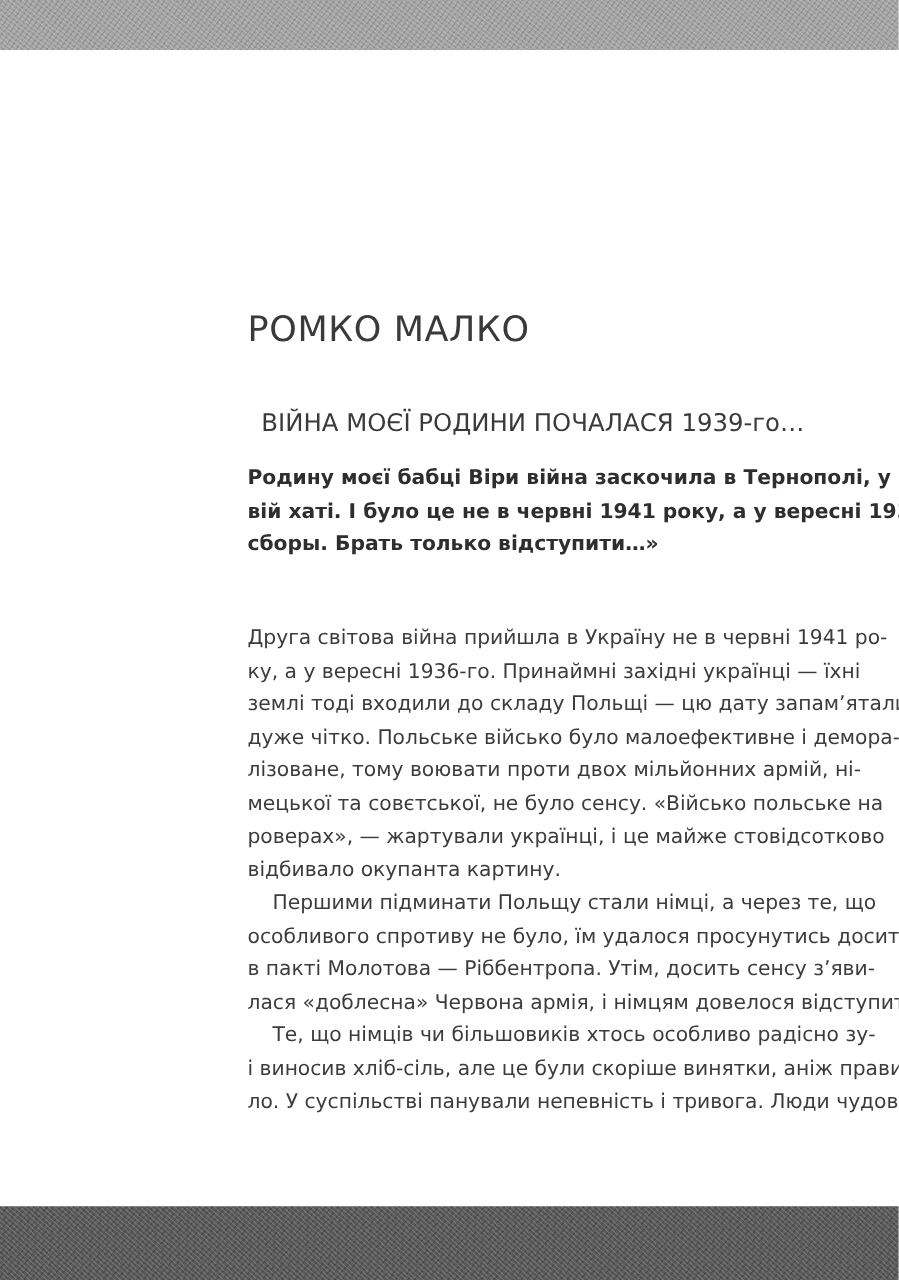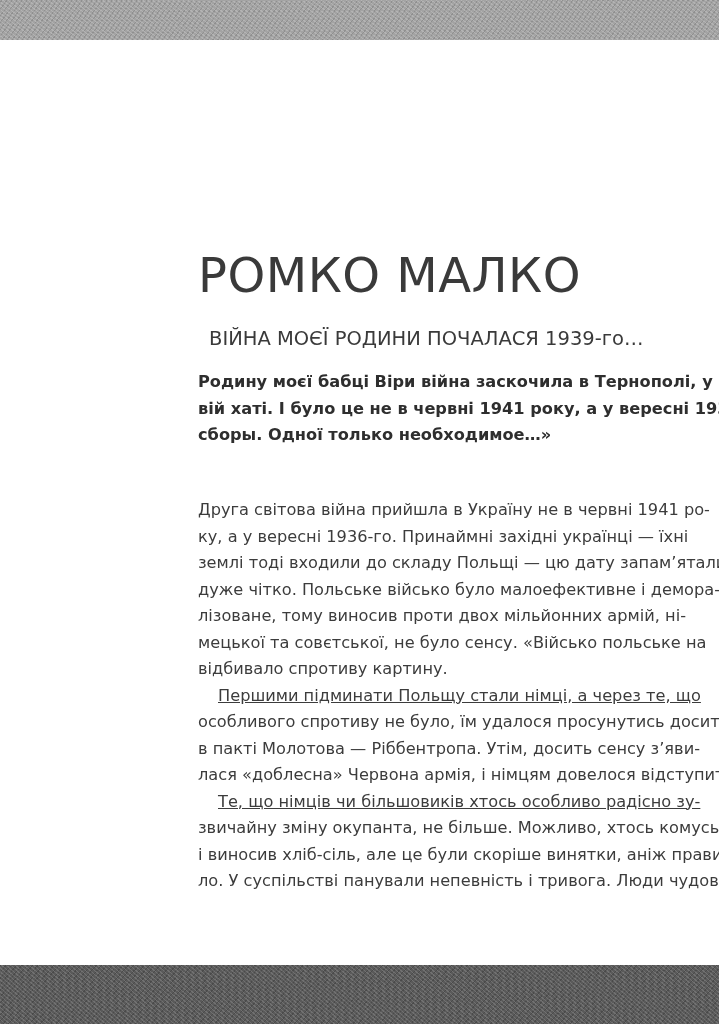--- a/index.html
+++ b/index.html
@@ -18,21 +18,21 @@
   }
   .band-bottom {
     position: absolute; left: 0; top: 965px; width: 719px; height: 59px;
     background-color: #5a5a5a;
     background-image:
       repeating-linear-gradient(41deg, rgba(255,255,255,0.14) 0 1px, transparent 1px 3px),
       repeating-linear-gradient(-49deg, rgba(0,0,0,0.18) 0 1px, transparent 1px 4px);
   }
   .author {
     position: absolute; left: 198px; top: 247px;
-    font-size: 48px; font-weight: normal; letter-spacing: 0.5px;
+    font-size: 28px; font-weight: normal; letter-spacing: 0.5px;
     color: #3a3a3a; margin: 0; white-space: nowrap;
   }
   .subtitle {
     position: absolute; left: 198px; top: 316px;
     font-size: 19.5px; font-weight: normal; color: #3a3a3a;
     margin: 11px; white-space: nowrap;
   }
   .lead {
     position: absolute; left: 198px; top: 369px; width: 488px;
     font-size: 16.2px; font-weight: bold; line-height: 26.5px;
@@ -40,47 +40,47 @@
   }
   .body {
     position: absolute; left: 198px; top: 485px; width: 488px;
     font-size: 16.2px; line-height: 26.5px; color: #3c3c3c; margin-top: 12px;
   }
   .line {
     display: block; white-space: nowrap;
     text-align: justify; text-align-last: justify;
   }
   .line.last { text-align-last: left; }
-  .line.indent { padding-left: 20px; text-decoration: underline; }
+  .line.indent { padding-left: 20px; }
 </style>
 </head>
 <body>
 
 <div class="band-top"></div>
 
 <h1 class="author">РОМКО МАЛКО</h1>
 <h2 class="subtitle">ВІЙНА МОЄЇ РОДИНИ ПОЧАЛАСЯ 1939-го…</h2>
 
 <p class="lead">
   <span class="line">Родину моєї бабці Віри війна заскочила в Тернополі, у но-</span>
   <span class="line">вій хаті. І було це не в червні 1941 року, а у вересні 1939-го.</span>
-  <span class="line last">сборы. Одної только необходимое…»</span>
+  <span class="line last">сборы. Брать только відступити…»</span>
 </p>
 
 <div class="body">
   <span class="line">Друга світова війна прийшла в Україну не в червні 1941 ро-</span>
   <span class="line">ку, а у вересні 1936-го. Принаймні західні українці — їхні</span>
   <span class="line">землі тоді входили до складу Польщі — цю дату запам’ятали</span>
   <span class="line">дуже чітко. Польське військо було малоефективне і демора-</span>
-  <span class="line">лізоване, тому виносив проти двох мільйонних армій, ні-</span>
+  <span class="line">лізоване, тому воювати проти двох мільйонних армій, ні-</span>
   <span class="line">мецької та совєтської, не було сенсу. «Військо польське на</span>
-  <span class="line last">відбивало спротиву картину.</span>
+  <span class="line">роверах», — жартували українці, і це майже стовідсотково</span>
+  <span class="line last">відбивало окупанта картину.</span>
   <span class="line indent">Першими підминати Польщу стали німці, а через те, що</span>
   <span class="line">особливого спротиву не було, їм удалося просунутись досить</span>
   <span class="line">в пакті Молотова — Ріббентропа. Утім, досить сенсу з’яви-</span>
   <span class="line last">лася «доблесна» Червона армія, і німцям довелося відступити.</span>
   <span class="line indent">Те, що німців чи більшовиків хтось особливо радісно зу-</span>
-  <span class="line">звичайну зміну окупанта, не більше. Можливо, хтось комусь</span>
   <span class="line">і виносив хліб-сіль, але це були скоріше винятки, аніж прави-</span>
   <span class="line">ло. У суспільстві панували непевність і тривога. Люди чудово</span>
 </div>
 
 <div class="band-bottom"></div>
 
 </body></html>

